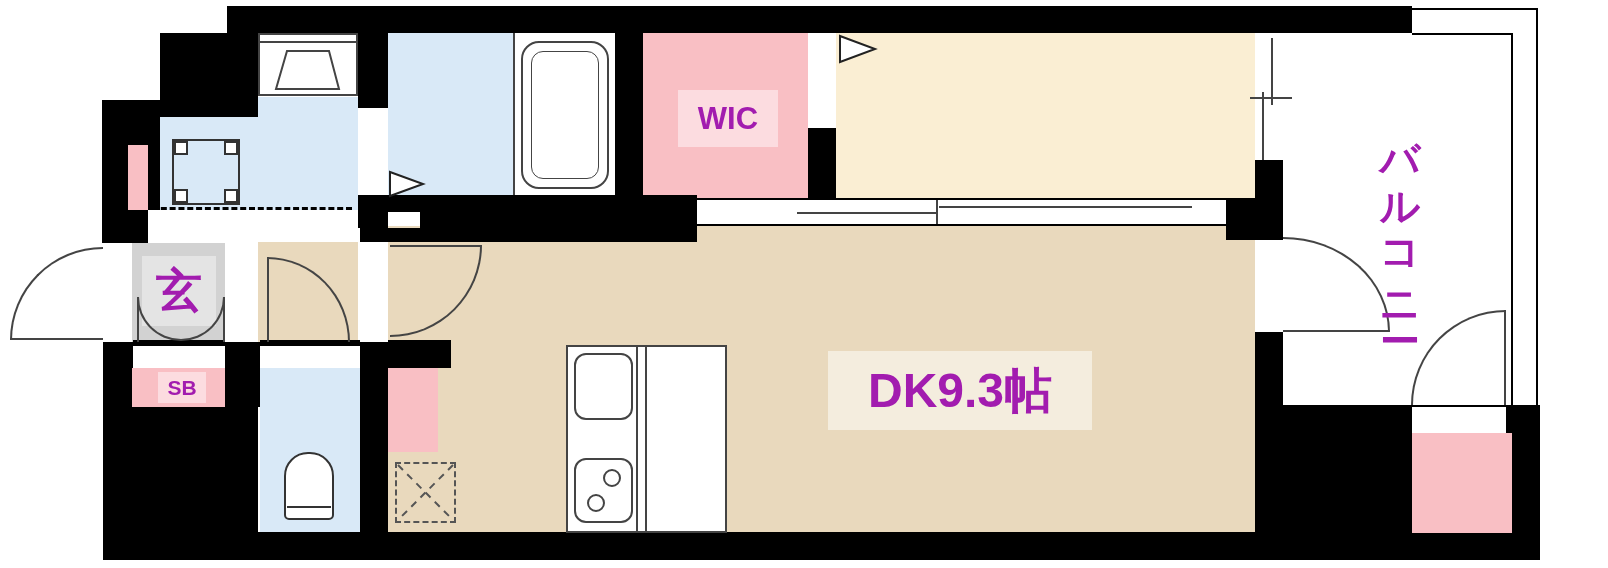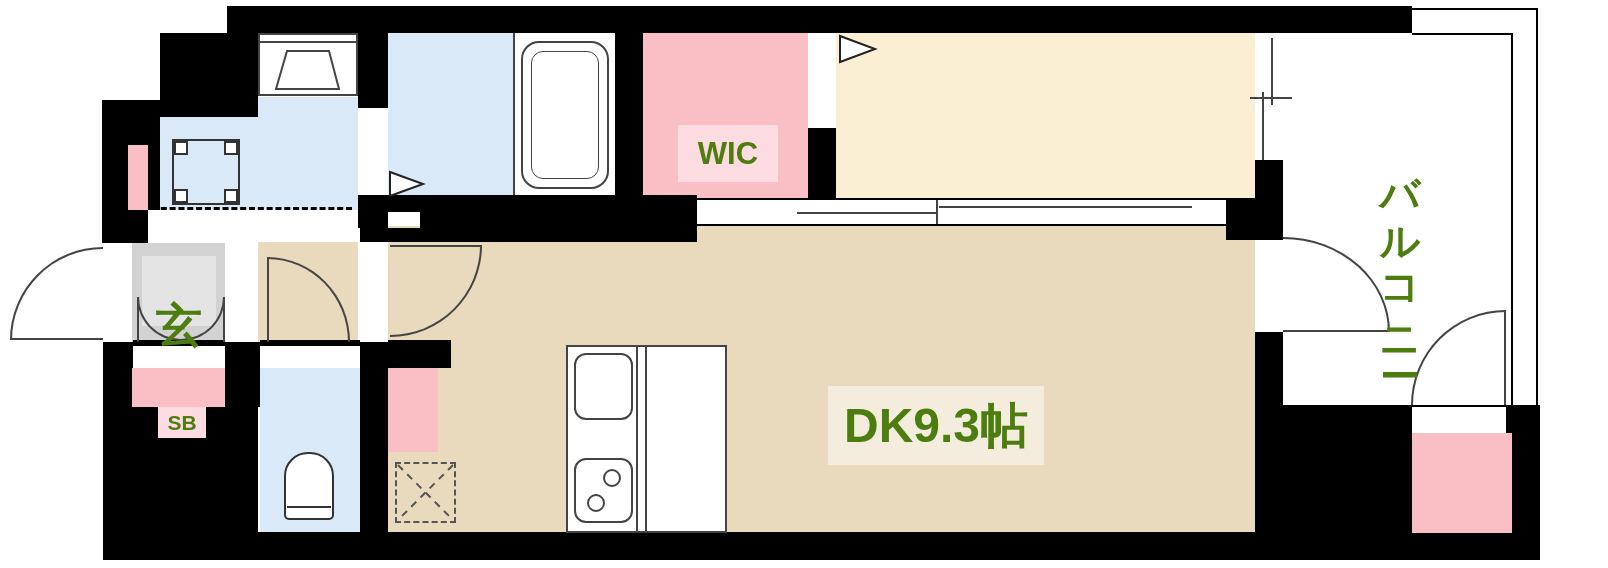--- a/index.html
+++ b/index.html
@@ -8,21 +8,21 @@
   .plan { position: relative; width: 1608px; height: 568px; background: #fff; overflow: hidden; }
   .abs { position: absolute; }
   .w { position: absolute; background: var(--wall,#000); }
   .room { position: absolute; }
   .white { position: absolute; background: #fff; }
   .fx { position: absolute; border: 2px solid var(--line,#444); background: #fff; }
   .fxt { position: absolute; border: 2px solid var(--line,#444); background: transparent; }
   .ln { position: absolute; background: var(--line,#444); }
   .door { position: absolute; border: 0 solid var(--line,#444); }
   .lbl { position: absolute; display: flex; align-items: center; justify-content: center;
-         color: #4d7c0f; white-space: nowrap; margin-top: 35px; }
+         color: #a21caf; white-space: nowrap; }
   .dash { position: absolute; border-top: 3px dashed #000; }
   .vtext { writing-mode: vertical-rl; text-orientation: mixed; }
 </style>
 </head>
 <body>
 
 <div class="plan">
 
   <div class="room" style="left:160px;top:117px;width:198px;height:93px;background:var(--wet_blue)"></div>
   <div class="room" style="left:258px;top:97px;width:100px;height:20px;background:var(--wet_blue)"></div>
@@ -126,18 +126,18 @@
   <div class="ln" style="left:223px;top:297px;width:2px;height:45px"></div>
 
   <svg class="abs" style="left:388px;top:170px" width="38" height="28" viewBox="0 0 38 28">
     <polygon points="2,2 35,14 2,26" fill="#fff" stroke="#222" stroke-width="2"></polygon>
   </svg>
   <svg class="abs" style="left:838px;top:34px" width="40" height="30" viewBox="0 0 40 30">
     <polygon points="2,2 37,15 2,28" fill="#fff" stroke="#222" stroke-width="2"></polygon>
   </svg>
 
   <div class="lbl" style="left:678px;top:90px;width:100px;height:57px;background:var(--pink_label);font-size:31px;font-weight:600">WIC</div>
-  <div class="lbl" style="left:828px;top:351px;width:216px;height:79px;background:var(--tan_label);font-size:48px;font-weight:700">DK9.3帖</div>
+  <div class="lbl" style="left:828px;top:351px;width:264px;height:79px;background:var(--tan_label);font-size:48px;font-weight:700">DK9.3帖</div>
   <div class="lbl" style="left:142px;top:256px;width:74px;height:70px;font-size:46px;font-weight:700">玄</div>
   <div class="lbl" style="left:158px;top:372px;width:48px;height:31px;background:var(--pink_label);font-size:21px;font-weight:700">SB</div>
   <div class="lbl vtext" style="left:1377px;top:70px;width:48px;height:300px;font-size:40px;font-weight:600;letter-spacing:6px">バルコニー</div>
 
 </div>
 
 </body></html>

